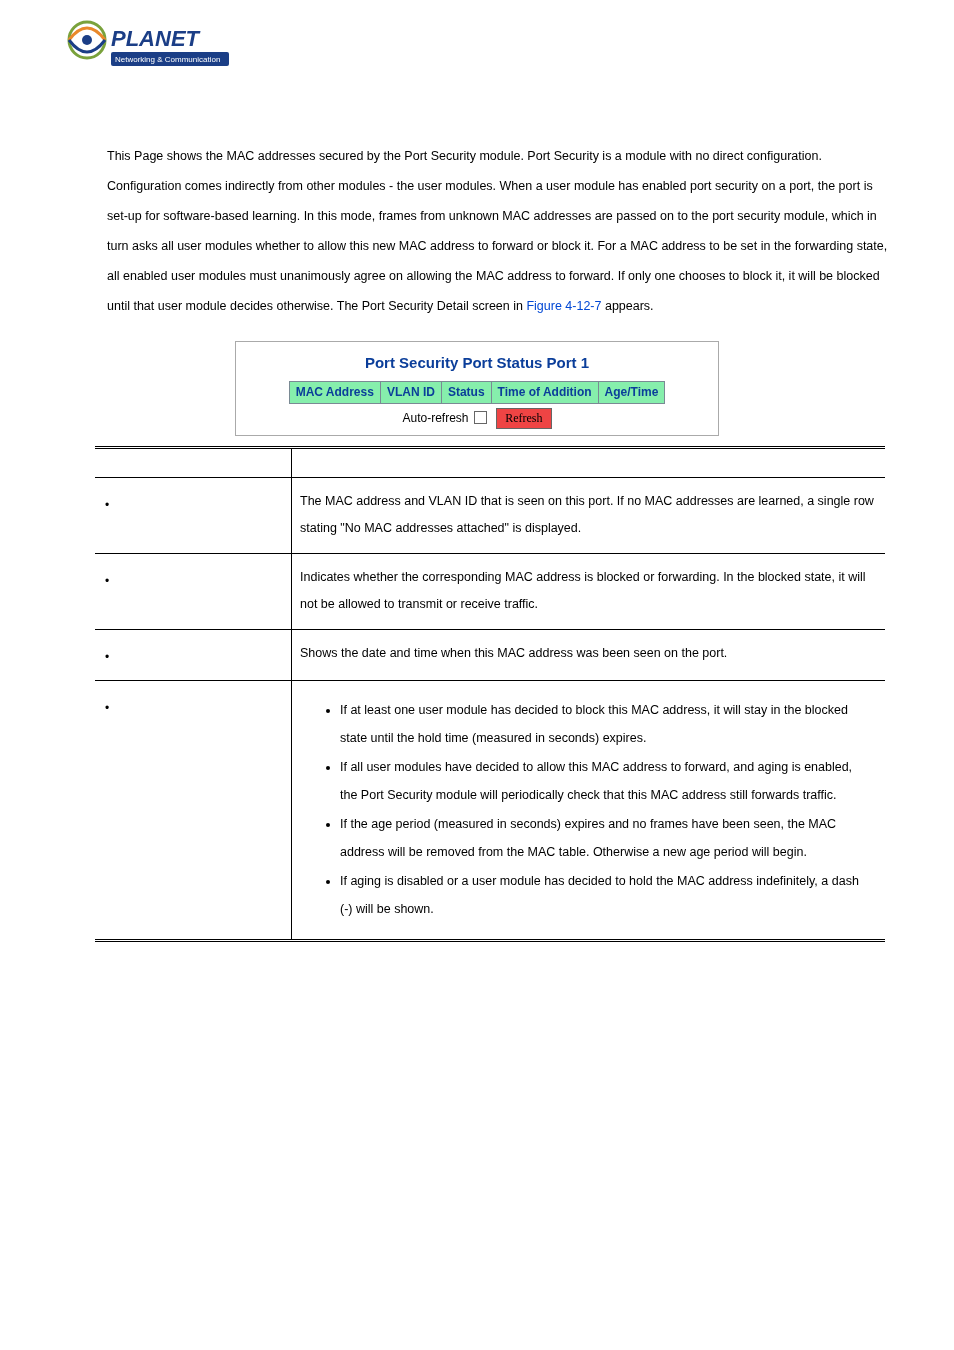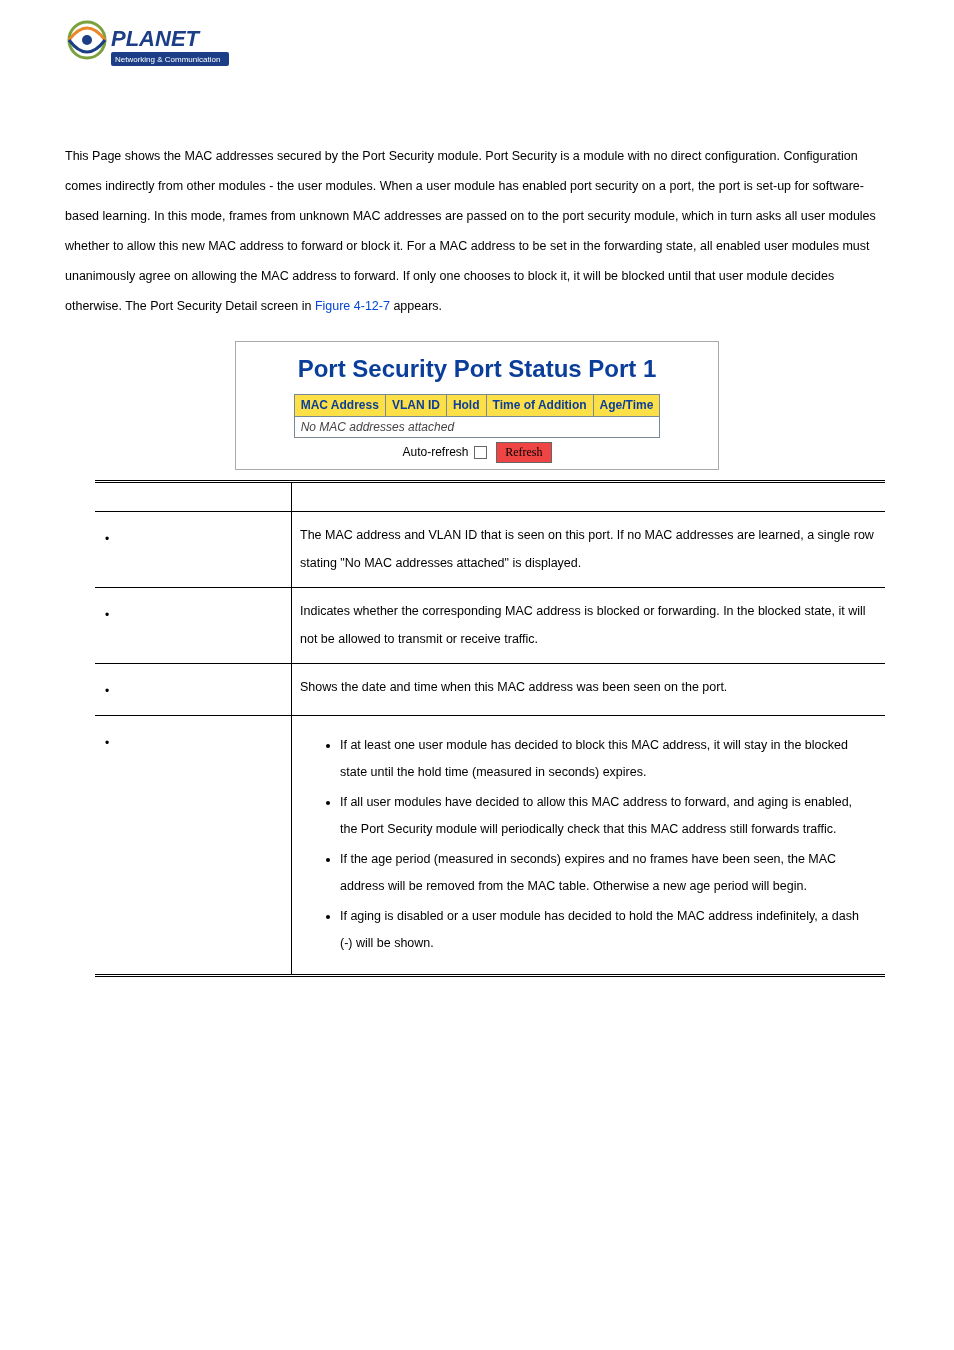--- a/index.html
+++ b/index.html
@@ -18,35 +18,36 @@
   .logo-wrap {
     margin-bottom: 60px;
   }
   .logo {
     display: inline-block;
   }
   .intro {
     line-height: 2.4;
     font-size: 12.5px;
     margin-bottom: 20px;
+    margin-left: 42px;
   }
   .fig-link {
     color: #0047d4;
   }
   .screenshot-box {
     width: 474px;
     margin: 0 auto 10px auto;
     border: 1px solid #aaa;
     padding: 10px 4px 6px 4px;
     text-align: center;
   }
   .shot-title {
     font-family: Arial, sans-serif;
     font-weight: bold;
-    font-size: 24px;
+    font-size: 15px;
     color: #0b3e9a;
     margin-bottom: 8px;
   }
   .port-select-row {
     margin-bottom: 6px;
   }
   .port-select {
     display: inline-block;
     border: 1px solid #7e9db9;
     background: #fff;
@@ -64,21 +65,21 @@
     font-size: 10px;
     line-height: 14px;
   }
   .mac-table {
     border-collapse: collapse;
     margin: 0 auto;
     font-size: 12px;
   }
   .mac-table th {
     border: 1px solid #7a8a94;
-    background: #fde047;
+    background: #86efac;
     color: #0b3e9a;
     font-weight: bold;
     padding: 2px 6px;
     font-family: Verdana, Arial, sans-serif;
   }
   .mac-table td.empty-row {
     border: 1px solid #7a8a94;
     font-style: italic;
     color: #444;
     text-align: left;
@@ -192,26 +193,23 @@
     <span>This Page shows the MAC addresses secured by the Port Security module. Port Security is a module with no direct configuration. Configuration comes indirectly from other modules - the user modules. When a user module has enabled port security on a port, the port is set-up for software-based learning. In this mode, frames from unknown MAC addresses are passed on to the port security module, which in turn asks all user modules whether to allow this new MAC address to forward or block it. For a MAC address to be set in the forwarding state, all enabled user modules must unanimously agree on allowing the MAC address to forward. If only one chooses to block it, it will be blocked until that user module decides otherwise. The Port Security Detail screen in </span><span class="fig-link">Figure 4-12-7</span><span> appears.</span>
   </div>
 
   <div class="screenshot-box">
     <div class="shot-title">Port Security Port Status  Port 1</div>
     <table class="mac-table">
       <tbody>
           <tr>
         <th>MAC Address</th>
         <th>VLAN ID</th>
-        <th>Hold</th>
+        <th>Status</th>
         <th>Time of Addition</th>
         <th>Age/Time</th>
-      </tr>
-      <tr>
-        <td class="empty-row" colspan="5">No MAC addresses attached</td>
       </tr>
     </tbody>
       </table>
     <div class="refresh-row">
       <span>Auto-refresh</span>
       <span class="checkbox"></span>
       <span class="btn">Refresh</span>
     </div>
   </div>
 

